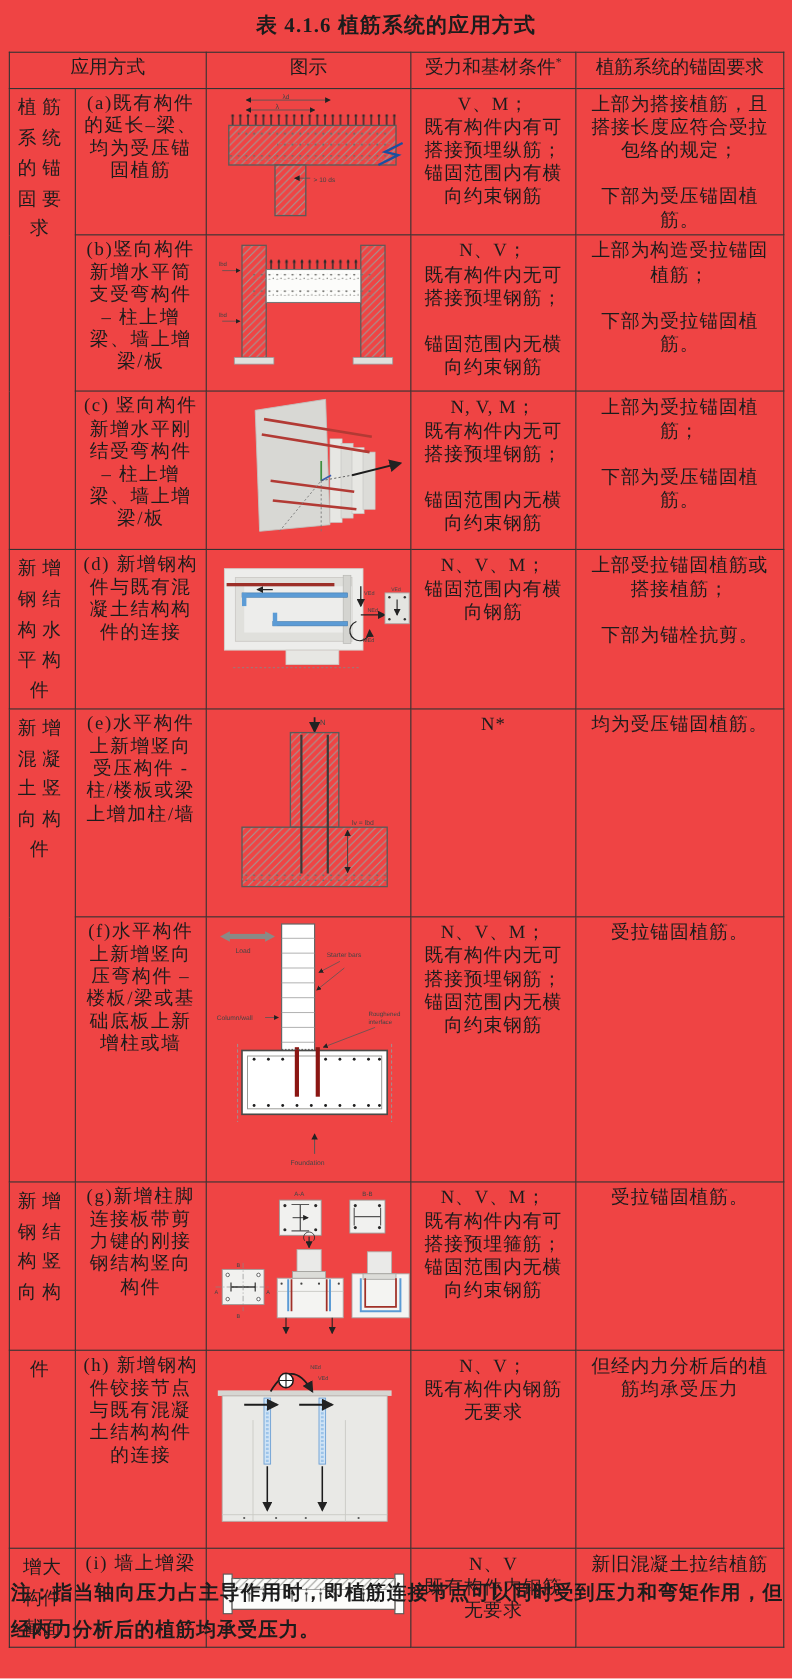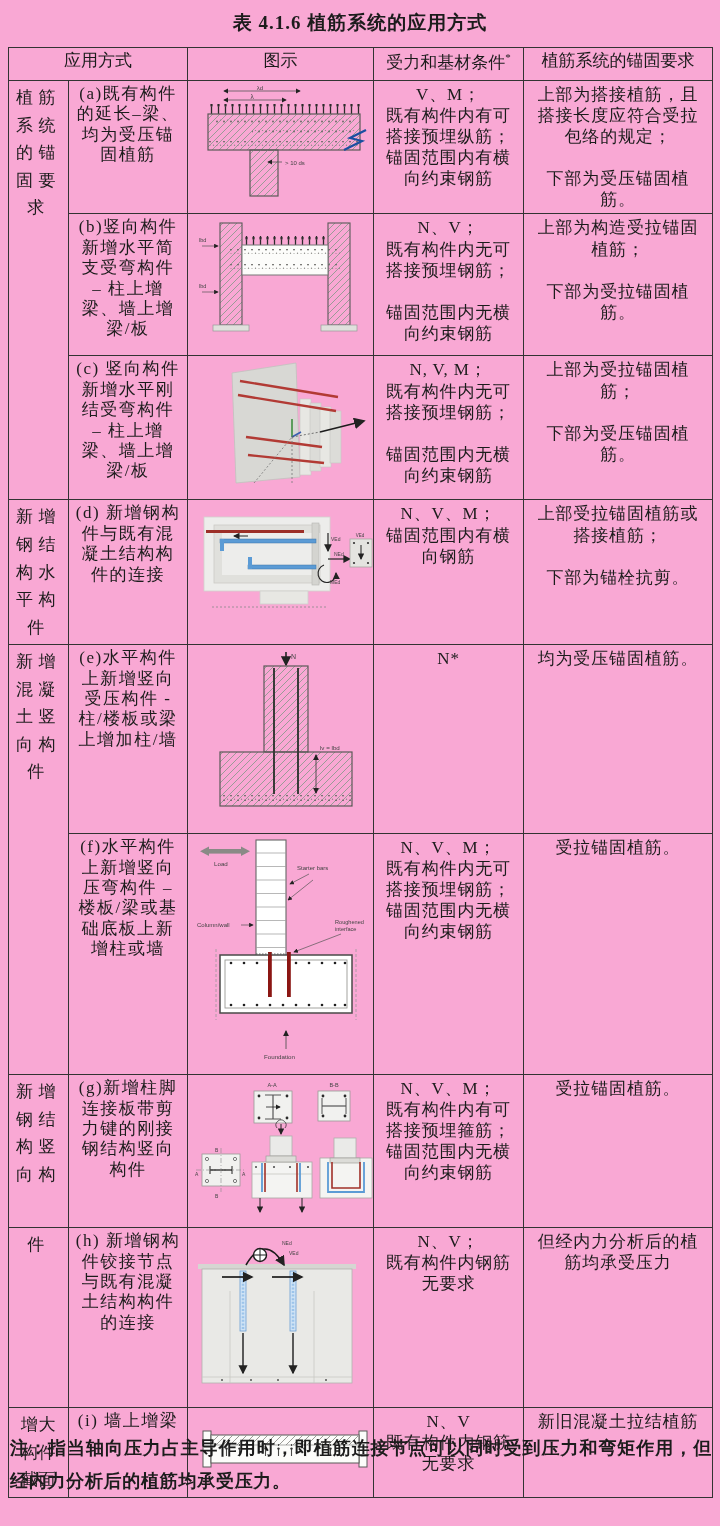--- a/index.html
+++ b/index.html
@@ -1,17 +1,17 @@
 <!DOCTYPE html>
 <html><head>
 <meta charset="utf-8">
 <style>
   html,body { margin:0; padding:0; background:#ffffff; }
   .page {
-    position:relative; width:720px; height:1526px; background:#f9a8d4;
+    position:relative; width:720px; height:1526px; background:#ef4444;
     font-family:"Liberation Serif","DejaVu Serif",serif; color:#1c1c1c; overflow:hidden;
   }
   .title {
     position:absolute; top:10px; left:0; width:720px; text-align:center;
     font-size:19px; font-weight:bold; letter-spacing:1px;
   }
   table.main {
     position:absolute; left:8px; top:47px; width:704px;
     border-collapse:collapse; table-layout:fixed;
   }

